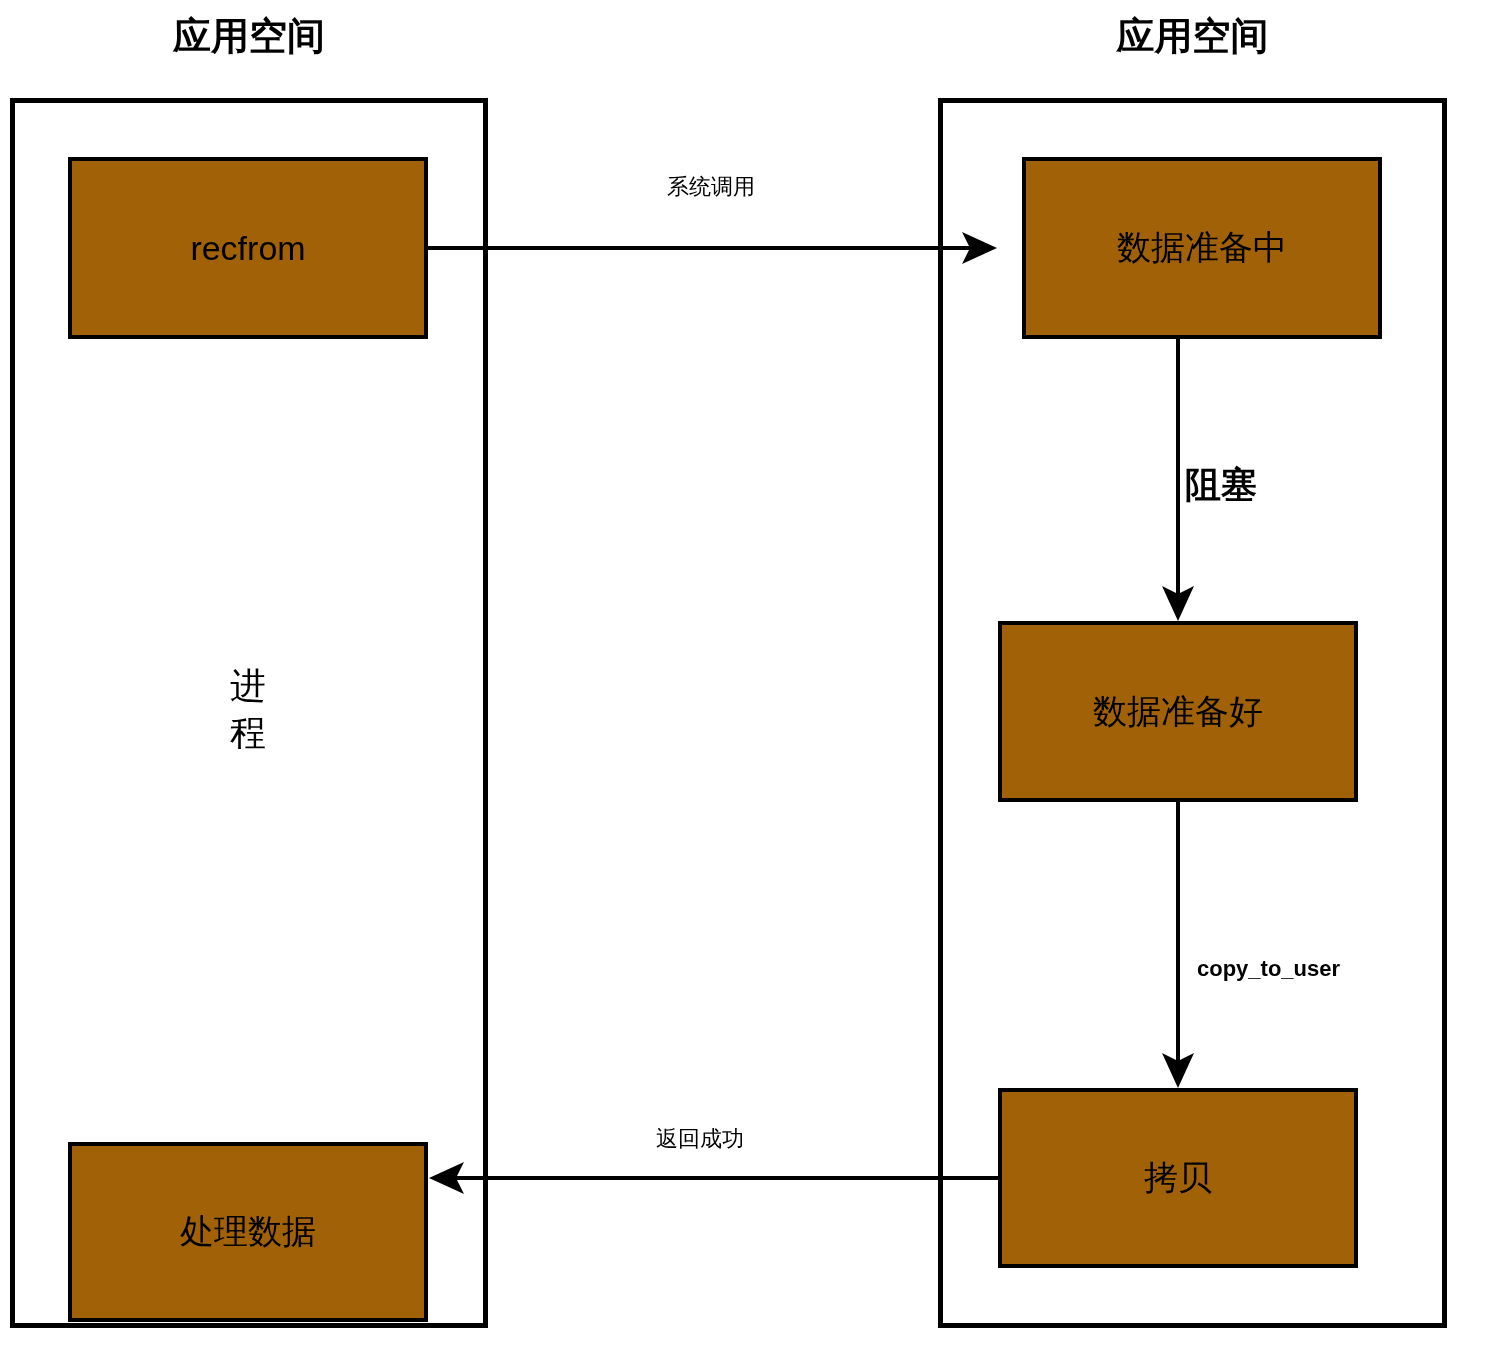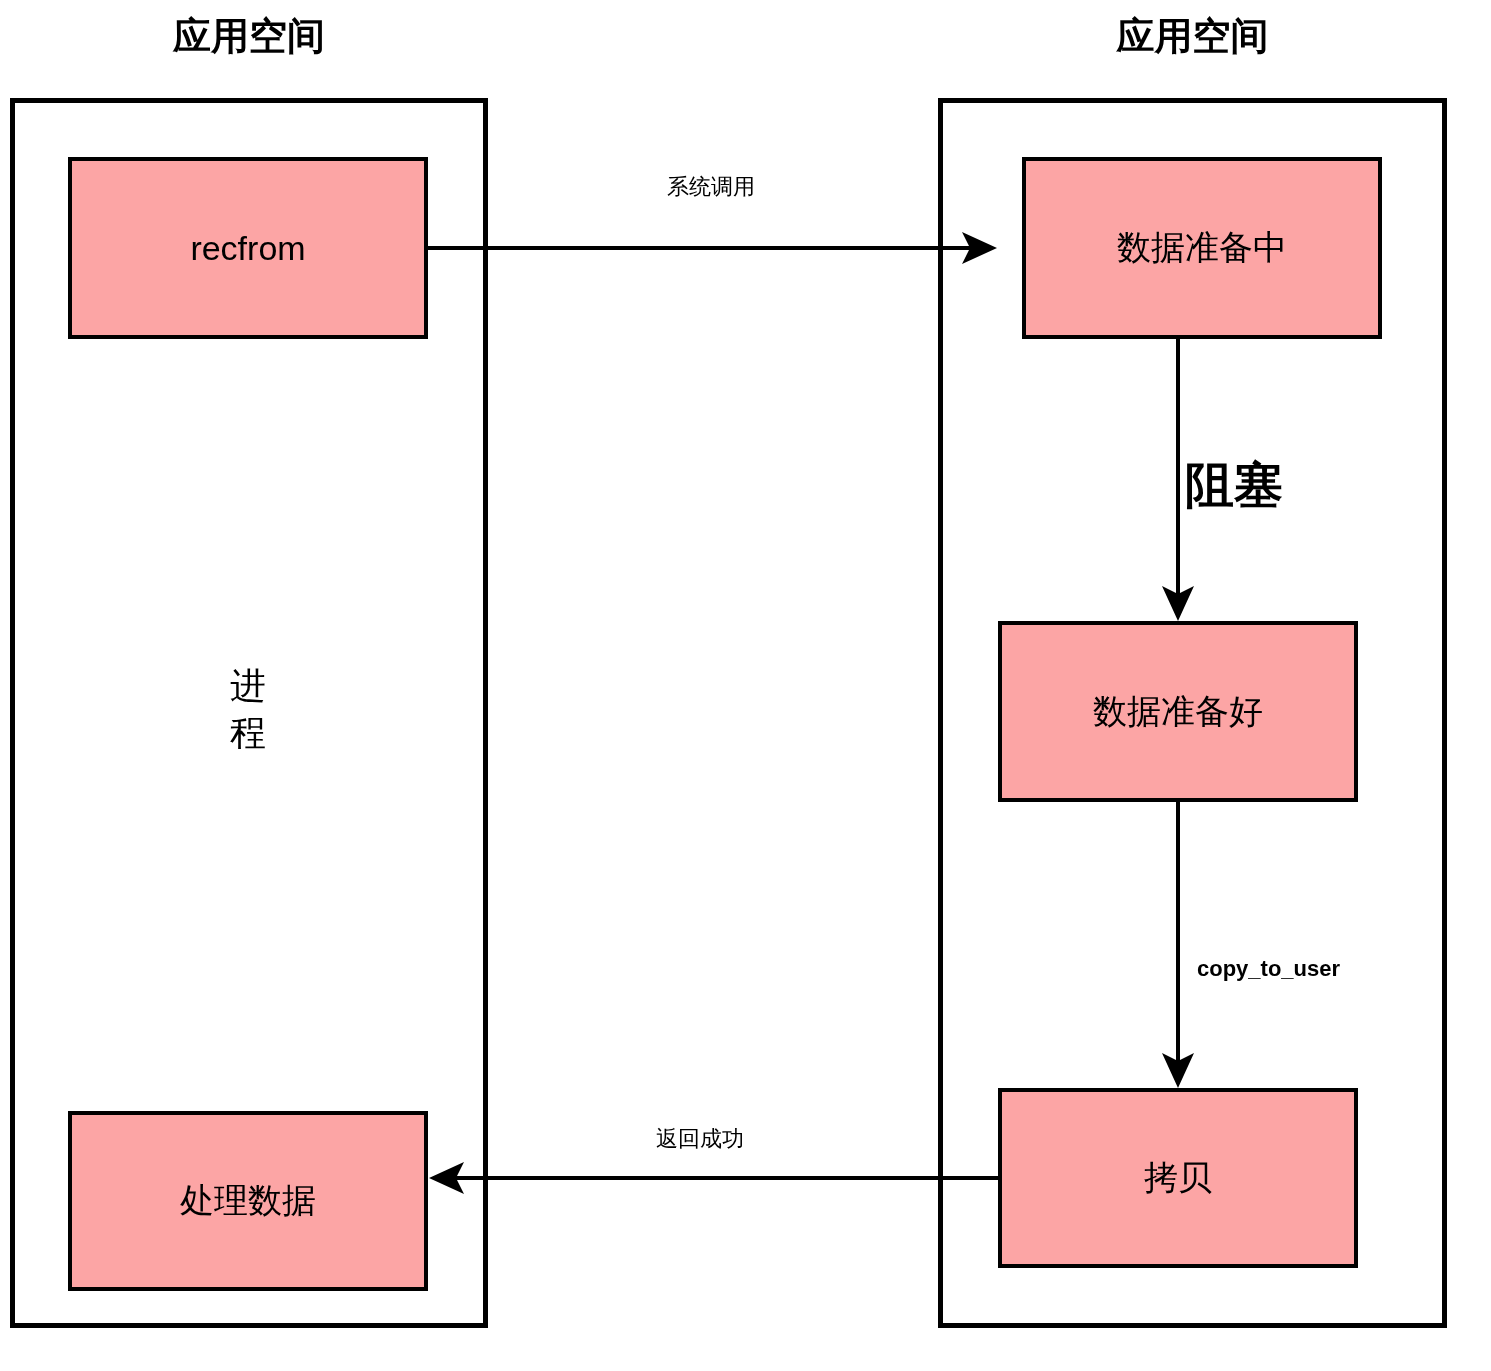--- a/index.html
+++ b/index.html
@@ -29,21 +29,21 @@
   .space-container {
     position: absolute;
     top: 98px;
     height: 1230px;
     border: 5px solid #000000;
     background: #ffffff;
   }
   .node {
     position: absolute;
     border: 4px solid #000000;
-    background: #fca5a5;
+    background: #a16207;
     display: flex;
     align-items: center;
     justify-content: center;
     font-size: 34px;
     text-align: left;
   }
   .vertical-label {
     position: absolute;
     left: 200px;
     top: 662px;
@@ -76,41 +76,41 @@
 
   <div class="space-title" style="left:10px; width:478px;">应用空间</div>
   <div class="space-title" style="left:938px; width:509px;">应用空间</div>
 
   <div class="space-container" style="left:10px; width:478px;"></div>
   <div class="space-container" style="left:938px; width:509px;"></div>
 
   <div class="node" style="left:68px; top:157px; width:360px; height:182px;">
     <span>recfrom</span>
   </div>
-  <div class="node" style="left:68px; top:1111px; width:360px; height:180px;">
+  <div class="node" style="left:68px; top:1142px; width:360px; height:180px;">
     <span>处理数据</span>
   </div>
 
   <div class="vertical-label">
     <div>进</div>
     <div>程</div>
   </div>
 
   <div class="node" style="left:998px; top:157px; width:360px; height:182px;margin-left:24px;">
     <span>数据准备中</span>
   </div>
   <div class="node" style="left:998px; top:1088px; width:360px; height:180px;">
     <span>拷贝</span>
   </div>
   <div class="node" style="left:998px; top:621px; width:360px; height:181px;">
     <span>数据准备好</span>
   </div>
 
   <div class="arrow-label centered" style="left:561px; top:166px; width:300px;">系统调用</div>
-  <div class="arrow-label bold" style="left:1185px; top:464px; font-size:49px;">阻塞</div>
+  <div class="arrow-label bold" style="left:1185px; top:464px; font-size:36px;">阻塞</div>
   <div class="arrow-label centered" style="left:550px; top:1118px; width:300px;">返回成功</div>
   <div class="arrow-label bold" style="left:1197px; top:948px;">copy_to_user</div>
 
   <svg class="edge-layer" width="1491" height="1371" viewBox="0 0 1491 1371">
 
     <line x1="428" y1="248" x2="971" y2="248" stroke="#000" stroke-width="4"></line>
     <polygon points="997,248 962,232 970,248 962,264" fill="#000"></polygon>
 
     <line x1="1178" y1="339" x2="1178" y2="595" stroke="#000" stroke-width="4"></line>
     <polygon points="1178,621 1162,586 1178,594 1194,586" fill="#000"></polygon>

